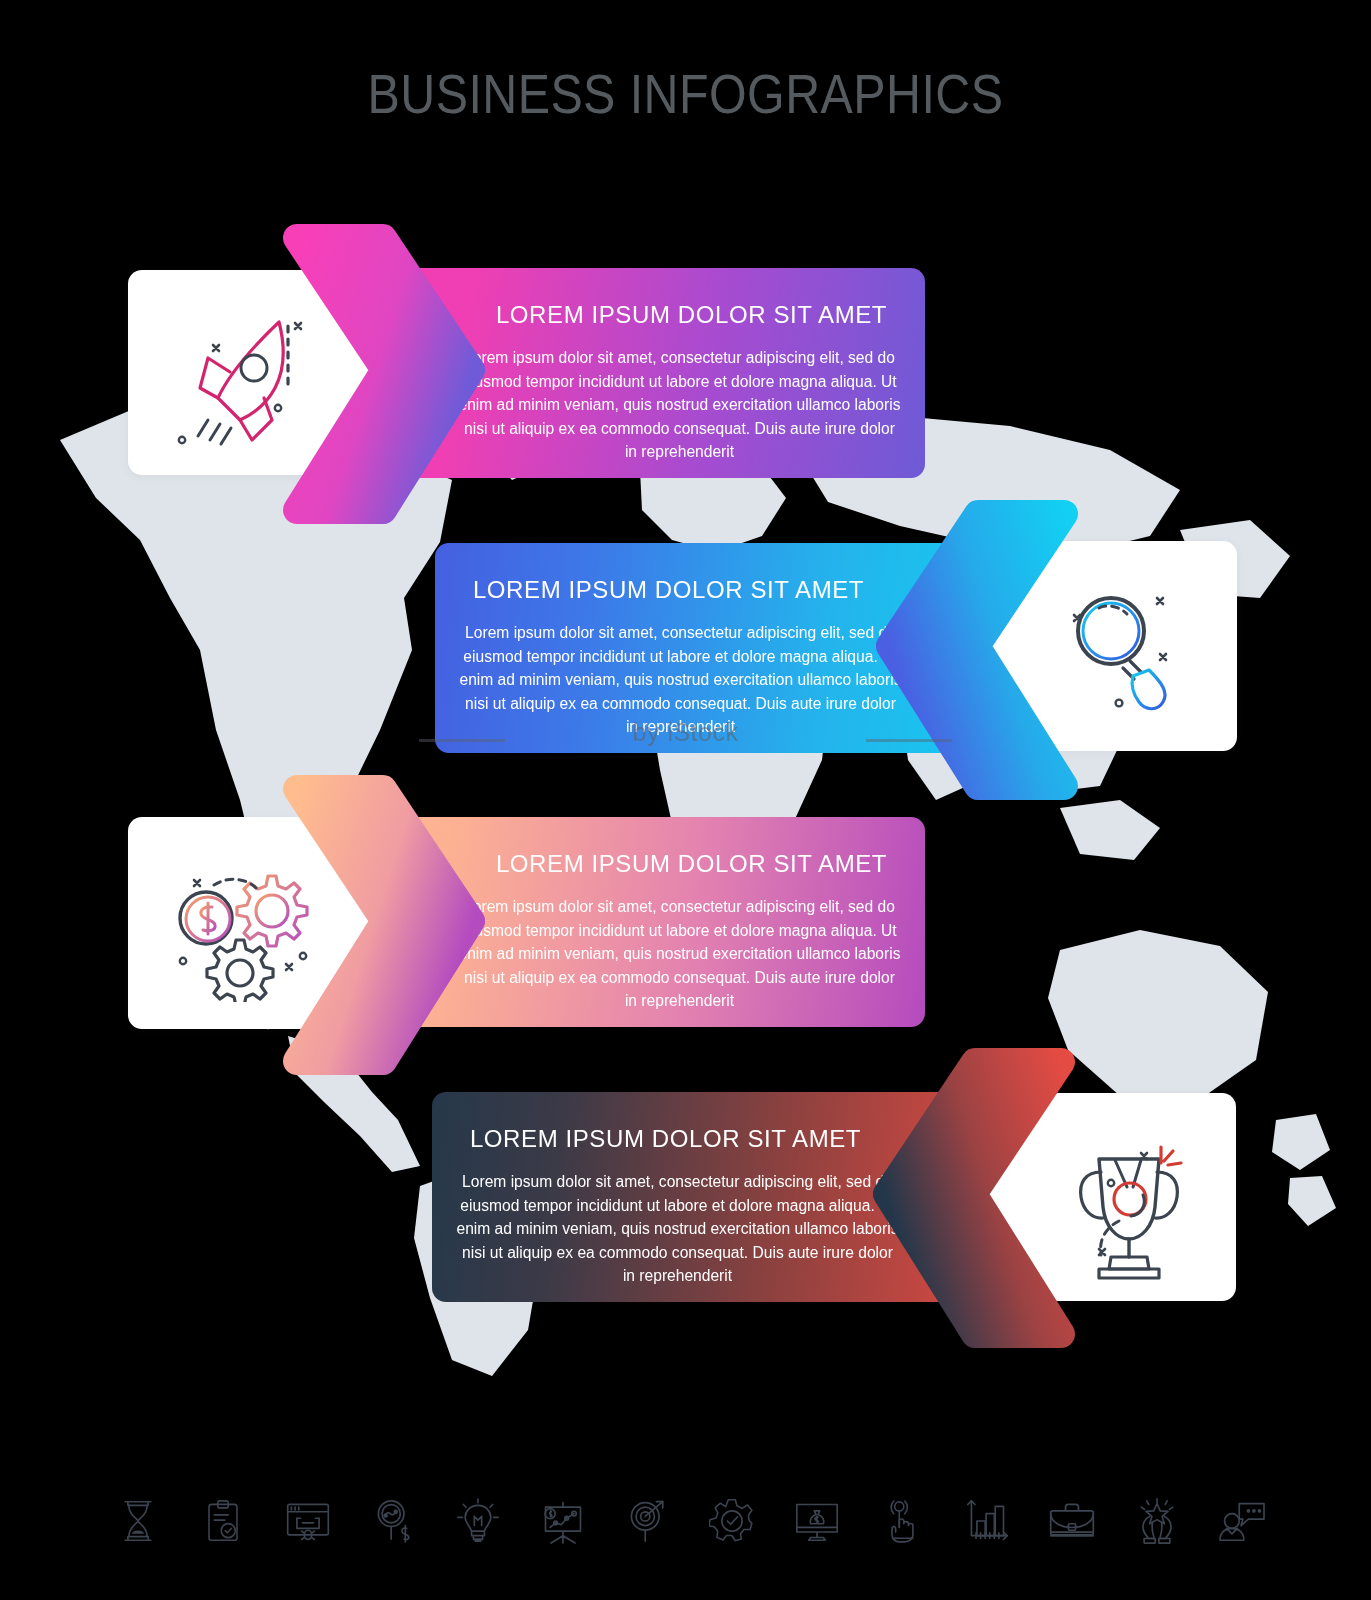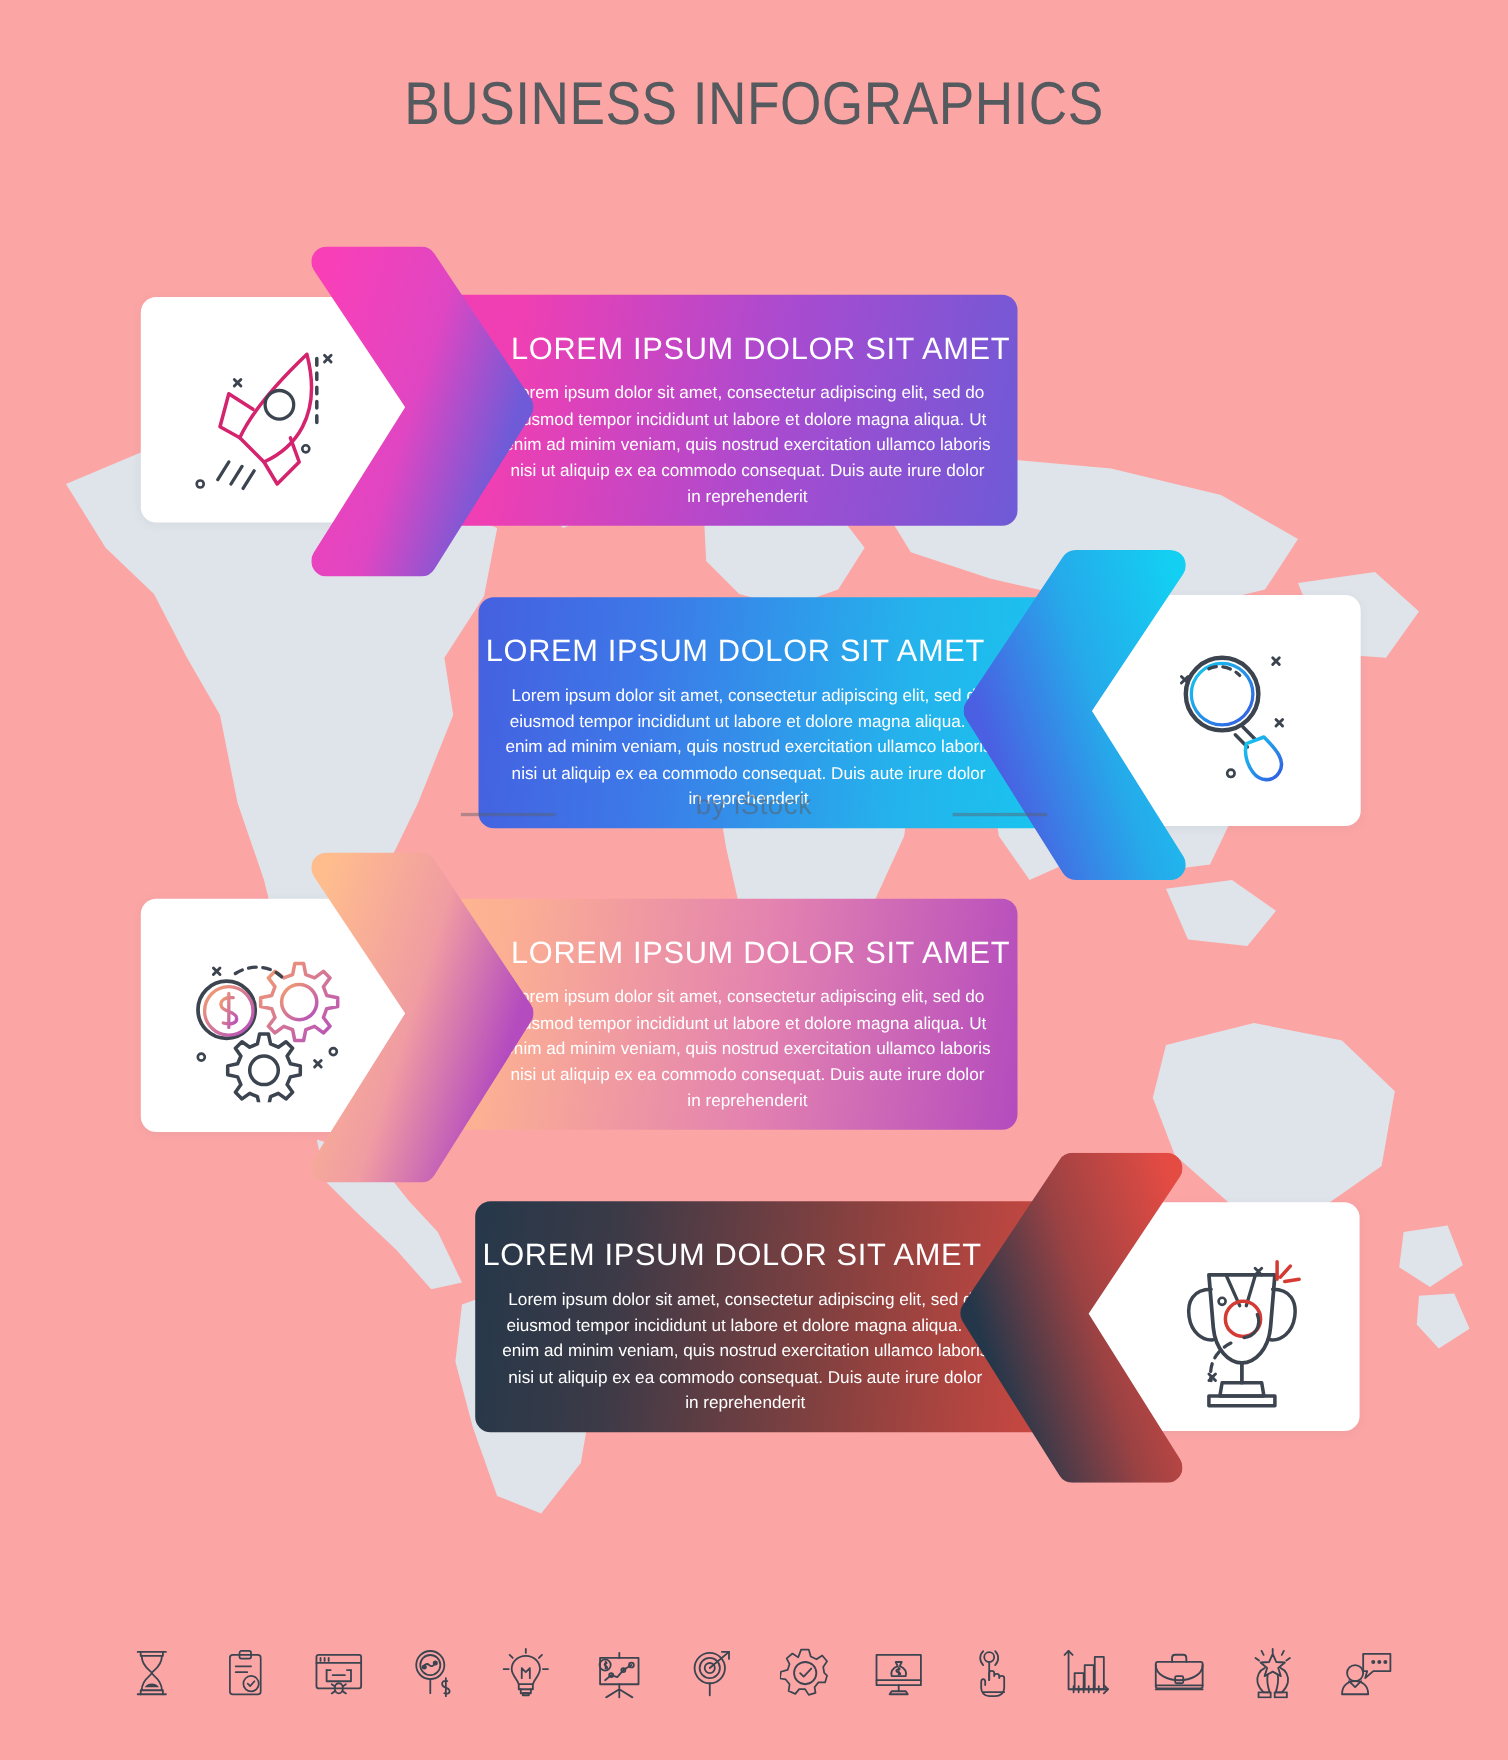--- a/index.html
+++ b/index.html
@@ -11,21 +11,21 @@
     height: 1600px;
     background: #f0f6fc;
     font-family: "Liberation Sans", sans-serif;
     overflow: hidden;
     position: relative;
   }
   #stage {
     position: relative;
     width: 1371px;
     height: 1600px;
-    background: #fca5a5;
+    background: #000000;
     overflow: hidden;
   }
 
   
   #worldmap {
     position: absolute;
     left: 0; top: 330px;
     width: 1371px; height: 1050px;
     opacity: 1;
     pointer-events: none;
@@ -54,21 +54,21 @@
     position: absolute;
     border-radius: 14px;
     box-sizing: border-box;
     overflow: hidden;
   }
   .panel-title {
     position: absolute;
     left: 0; right: 0;
     text-align: center;
     color: #ffffff;
-    font-size: 28px;
+    font-size: 24px;
     letter-spacing: 0.6px;
     font-weight: 400;
     white-space: nowrap;
   }
   .panel-body {
     position: absolute;
     left: 0; right: 0;
     text-align: center;
     color: #ffffff;
     font-size: 15.6px;

